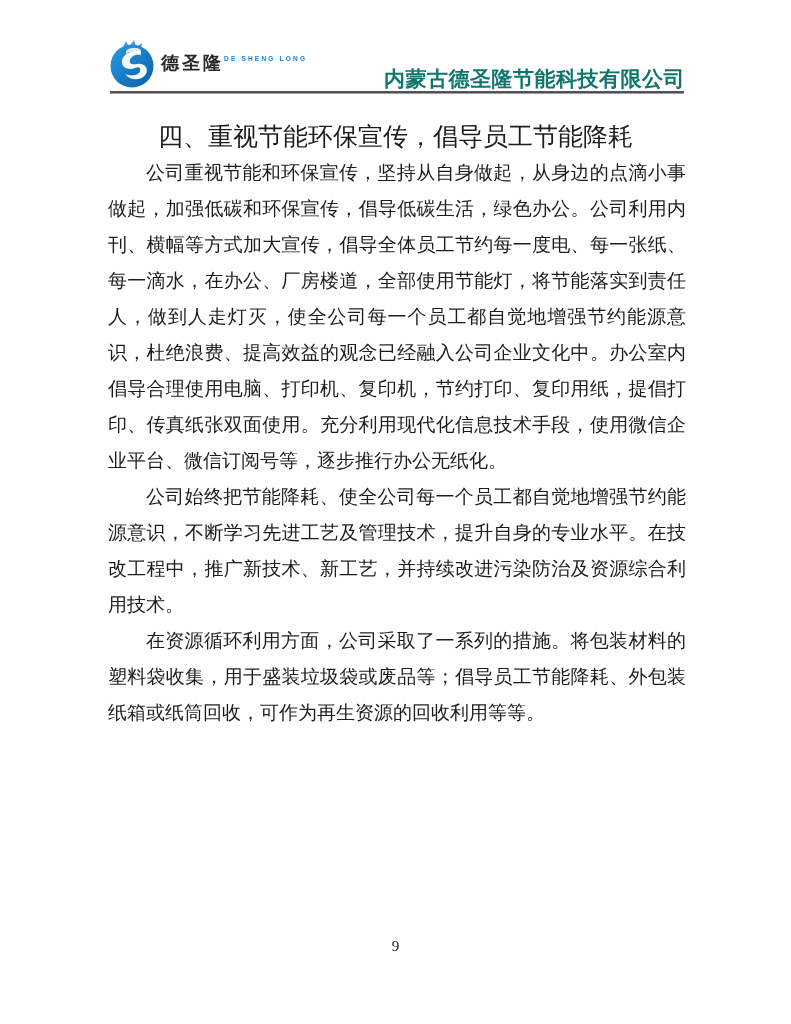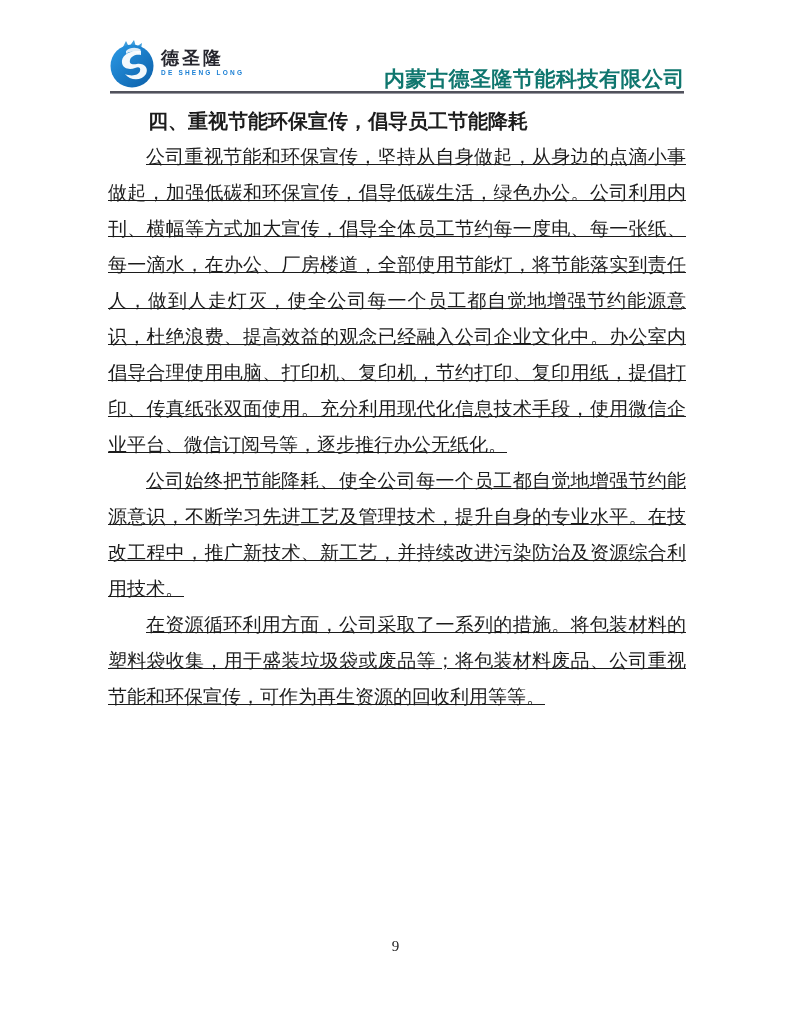--- a/index.html
+++ b/index.html
@@ -25,21 +25,21 @@
     justify-content: space-between;
     align-items: flex-end;
   }
   .logo-block {
     display: flex;
     align-items: center;
     position: relative;
     top: -2px;
   }
   .logo-icon { width: 50px; height: 52px; display: block; }
-  .brand-text { margin-left: 3px; display: flex; flex-direction: column; justify-content: center; }
+  .brand-text { margin-left: 3px; display: flex; flex-direction: row; justify-content: center; }
   .brand-cn {
     font-family: "Liberation Sans", "DejaVu Sans", sans-serif;
     font-weight: bold;
     font-size: 18px;
     letter-spacing: 3px;
     color: #26262e;
     line-height: 19px;
   }
   .brand-en {
     font-family: "Liberation Sans", "DejaVu Sans", sans-serif;
@@ -74,25 +74,26 @@
     right: 105px;
     top: 103px;
     font-size: 19px;
     line-height: 36px;
     text-align: justify;
     text-justify: inter-ideograph;
     color: #1c1c1c;
   }
   .section-heading {
     text-indent: 2em;
-    font-weight: bold;
-    font-size: 20px;
+    font-weight: normal;
+    font-size: 25px;
     line-height: 36px;
+    margin-top: 16px;
   }
-  .doc-para { text-indent: 2em; text-decoration: underline; }
+  .doc-para { text-indent: 2em; }
   
   .footer {
     position: absolute;
     left: 0;
     right: 0;
     top: 938px;
     text-align: center;
     font-size: 15px;
     color: #222;
   }
@@ -129,20 +130,20 @@
     </div>
     <div class="company-name">内蒙古德圣隆节能科技有限公司</div>
   </div>
   <div class="header-rule"></div>
 
   <div class="doc-body">
     <div class="section-heading">四、重视节能环保宣传，倡导员工节能降耗</div>
     <p class="doc-para">公司重视节能和环保宣传，坚持从自身做起，从身边的点滴小事做起，加强低碳和环保宣传，倡导低碳生活，绿色办公。公司利用内刊、横幅等方式加大宣传，倡导全体员工节约每一度电、每一张纸、每一滴水，在办公、厂房楼道，全部使用节能灯，将节能落实到责任人，做到人走灯灭，使全公司每一个员工都自觉地增强节约能源意识，杜绝浪费、提高效益的观念已经融入公司企业文化中。办公室内倡导合理使用电脑、打印机、复印机，节约打印、复印用纸，提倡打印、传真纸张双面使用。充分利用现代化信息技术手段，使用微信企业平台、微信订阅号等，逐步推行办公无纸化。</p>
 
     <p class="doc-para">公司始终把节能降耗、使全公司每一个员工都自觉地增强节约能源意识，不断学习先进工艺及管理技术，提升自身的专业水平。在技改工程中，推广新技术、新工艺，并持续改进污染防治及资源综合利用技术。</p>
-    <p class="doc-para">在资源循环利用方面，公司采取了一系列的措施。将包装材料的塑料袋收集，用于盛装垃圾袋或废品等；将包装材料废品、公司重视节能和环保宣传，可作为再生资源的回收利用等等。</p>
+    <p class="doc-para">在资源循环利用方面，公司采取了一系列的措施。将包装材料的塑料袋收集，用于盛装垃圾袋或废品等；倡导员工节能降耗、外包装纸箱或纸筒回收，可作为再生资源的回收利用等等。</p>
   </div>
 
   <div class="footer">
     <span>9</span>
   </div>
 
 </div>
 
 </body></html>

